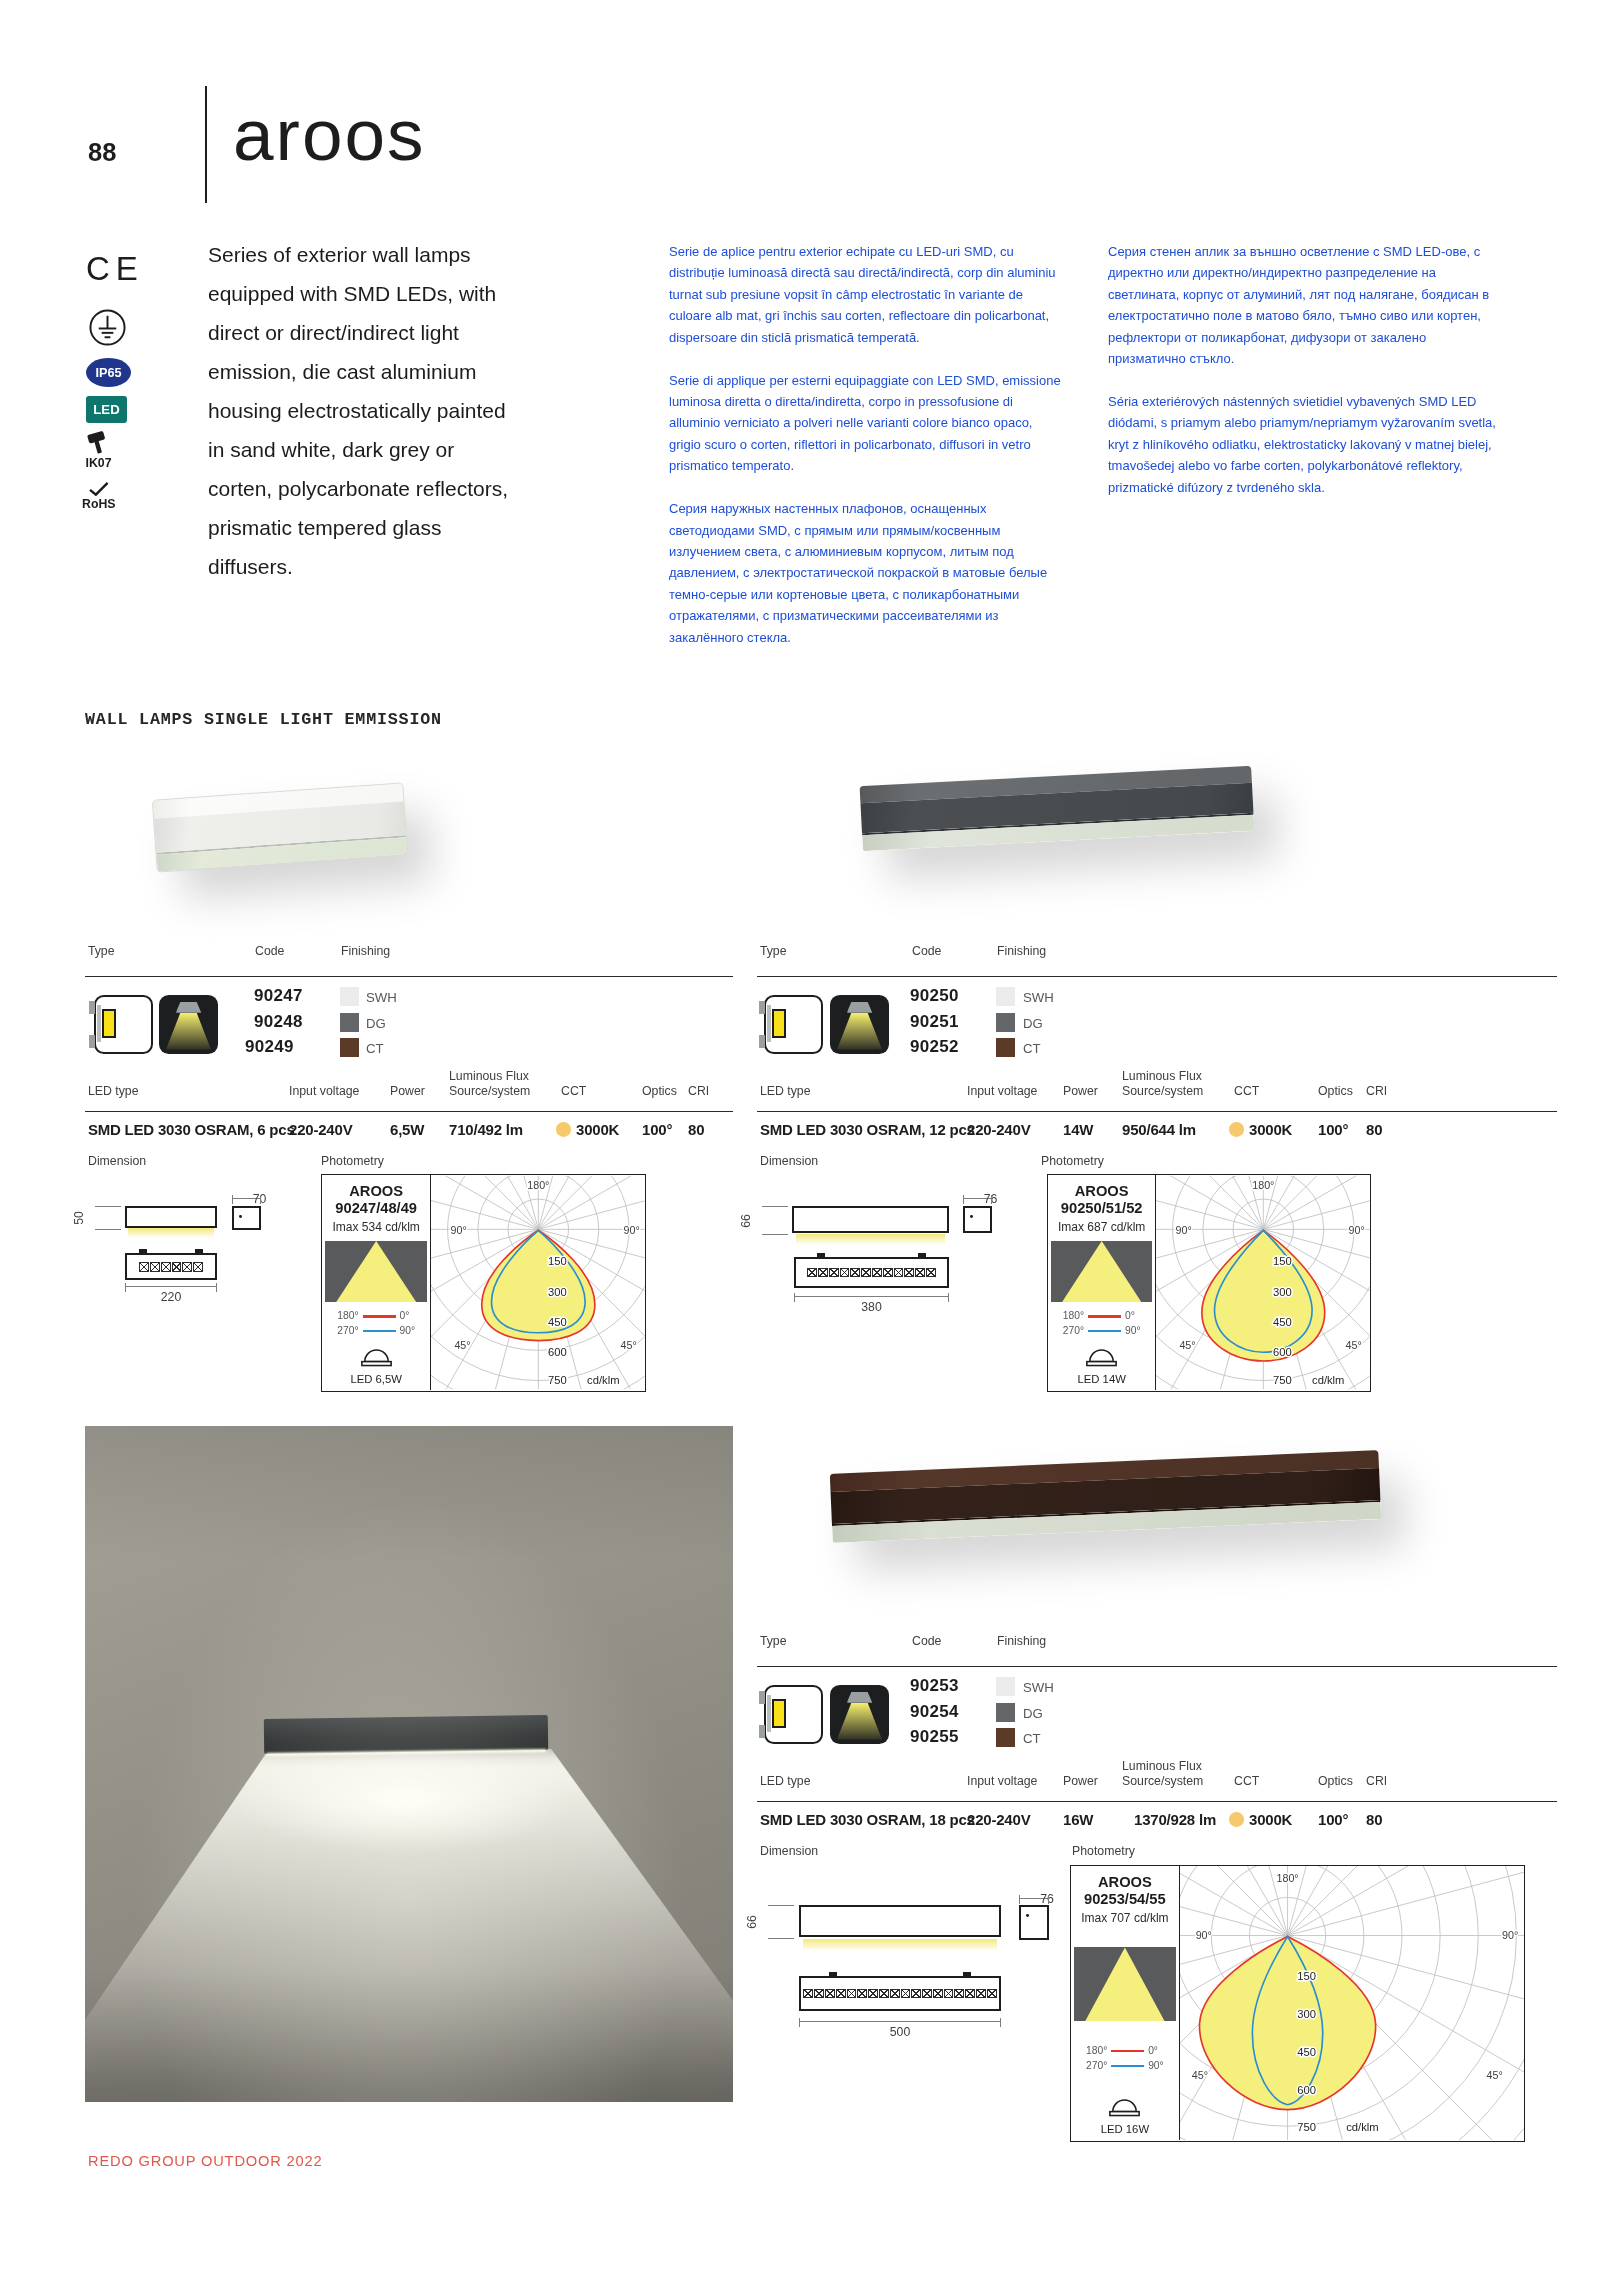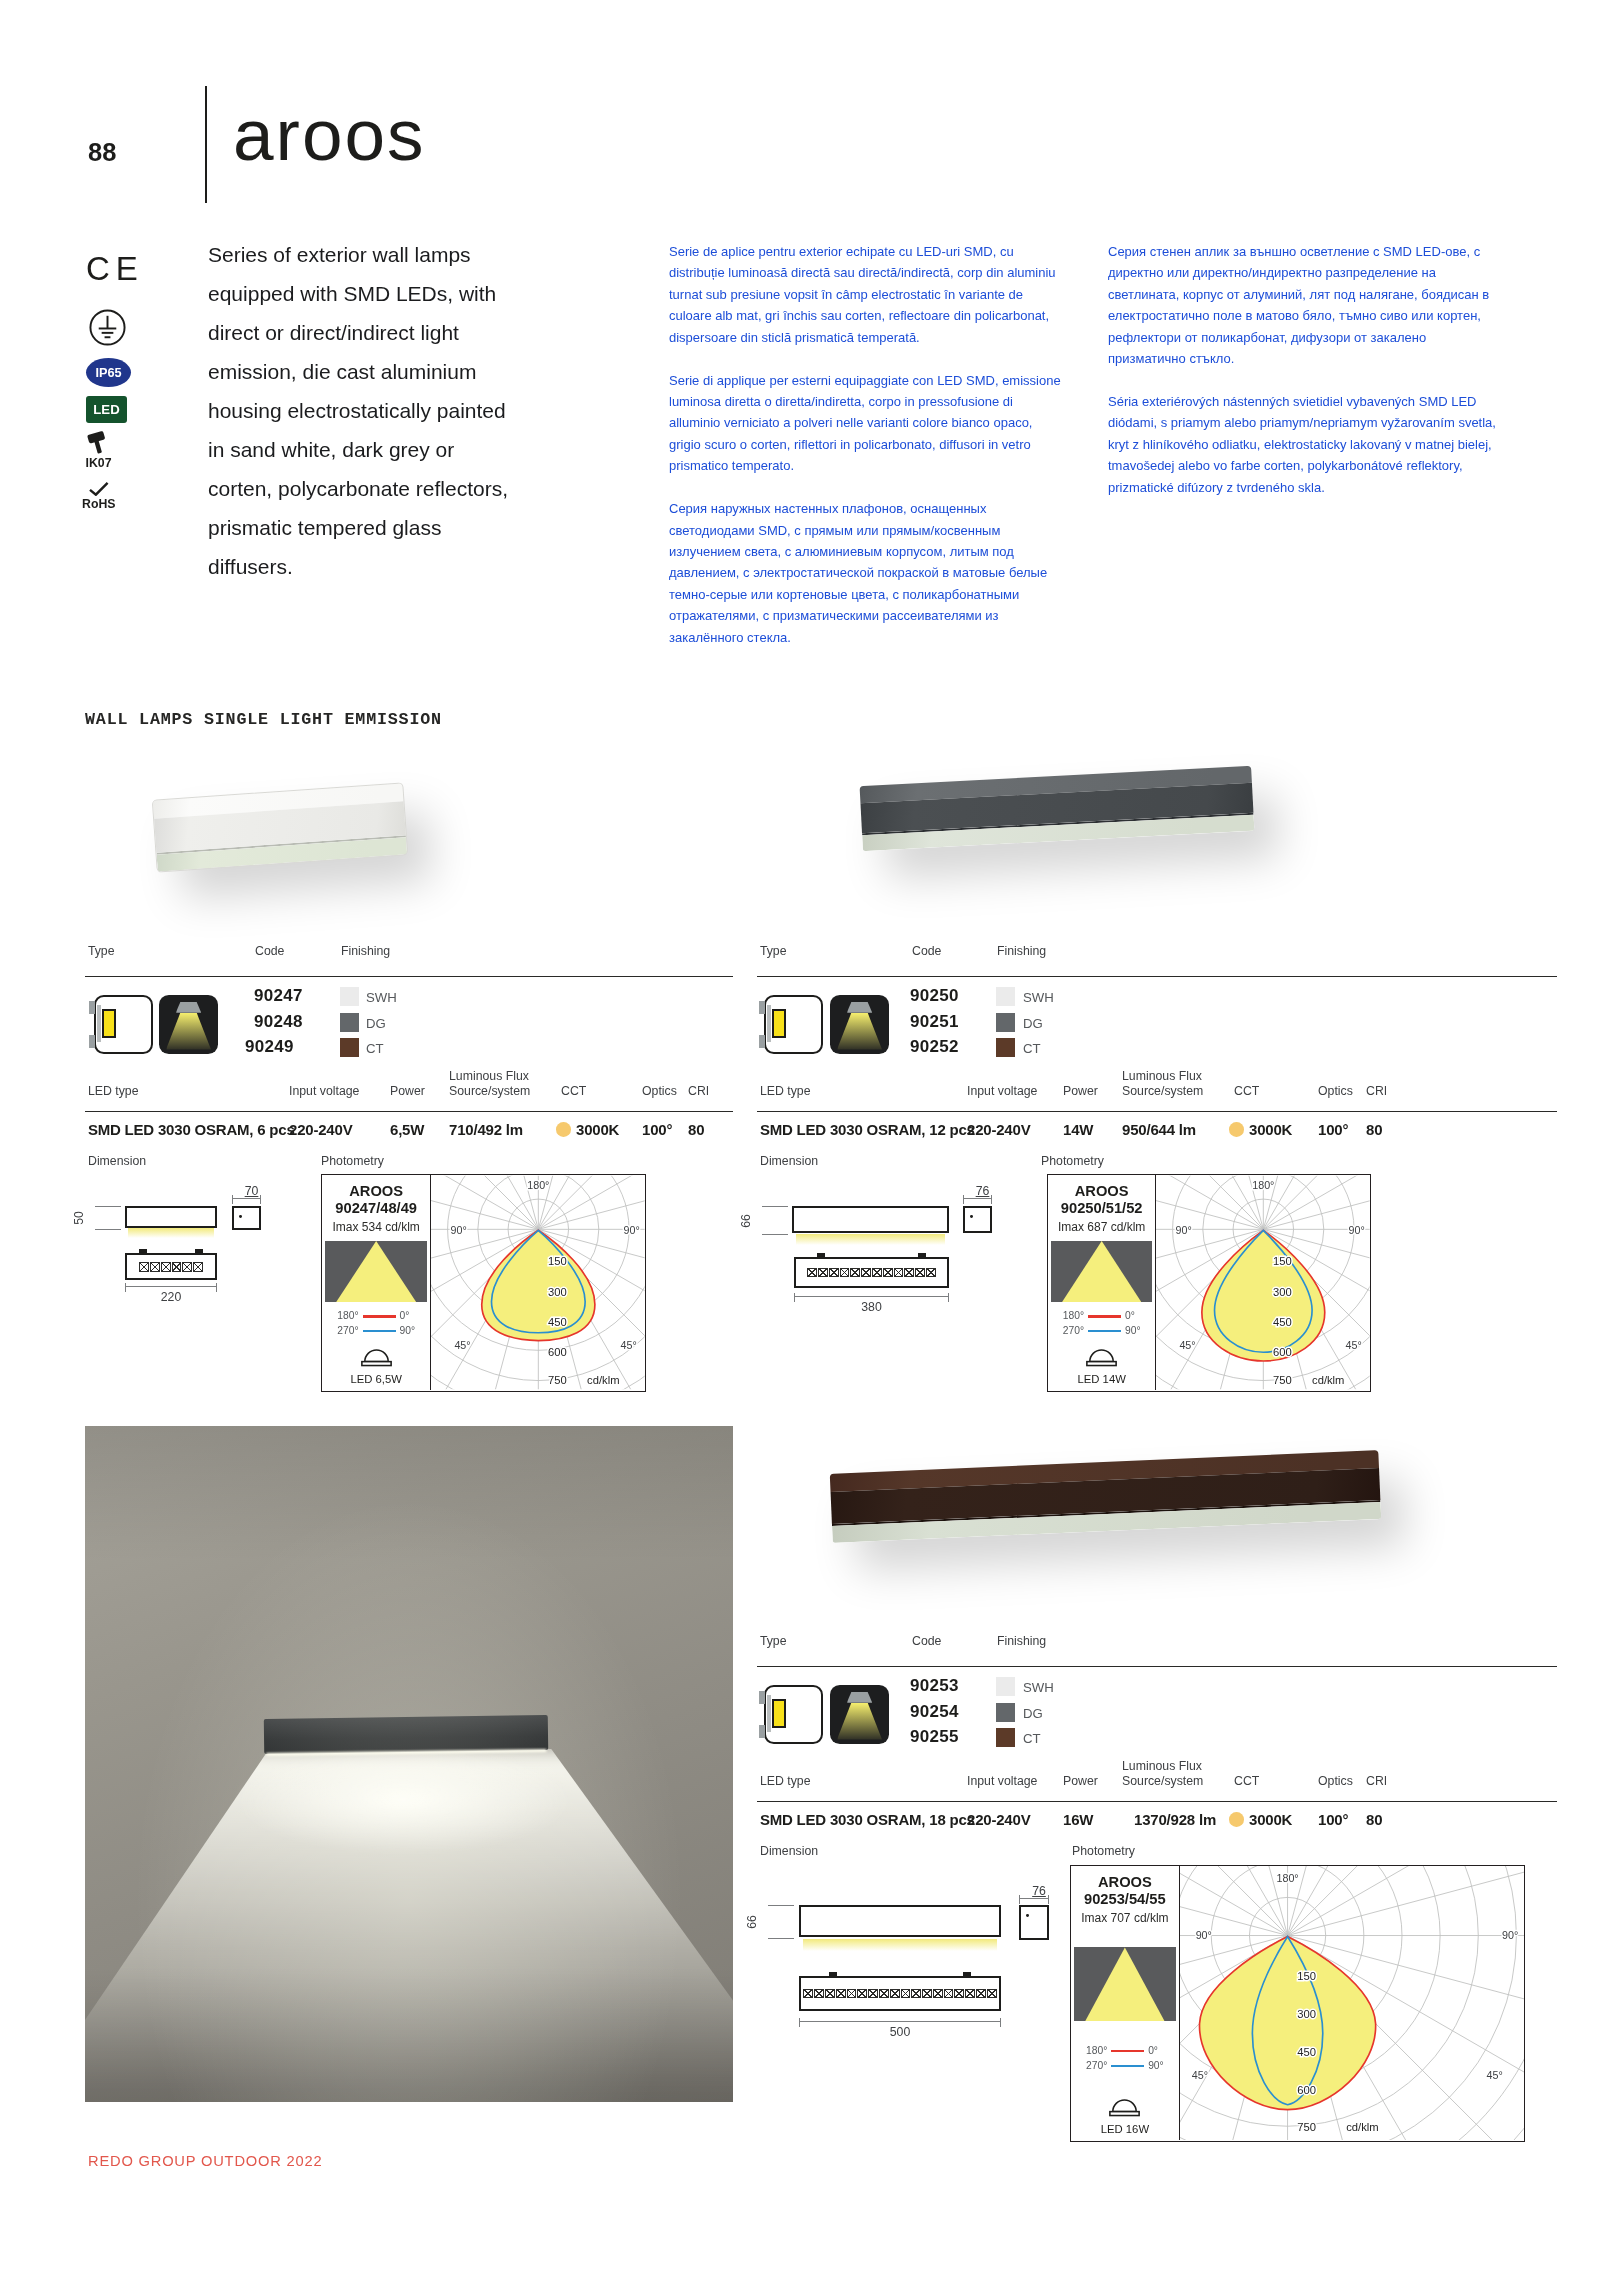--- a/index.html
+++ b/index.html
@@ -57,21 +57,21 @@
   .bv::before,.bv::after{content:'';position:absolute;top:-5.9px;width:7.8px;height:3.9px;background:#1d1d1b;}
   .bv::before{left:14%;} .bv::after{right:14%;}
   .xrow{display:flex;gap:1px;}
   .xrow i{width:9.8px;height:9.8px;border:1px solid #2c2c2a;box-sizing:border-box;
      background:linear-gradient(45deg,transparent 44%,#2c2c2a 44% 56%,transparent 56%),
                 linear-gradient(135deg,transparent 44%,#2c2c2a 44% 56%,transparent 56%);}
   .hdim{border-top:1px solid #7c7e80;text-align:center;}
   .hdim::before,.hdim::after{content:'';position:absolute;top:-3.9px;width:1px;height:8.8px;background:#7c7e80;}
   .hdim::before{left:0;} .hdim::after{right:0;}
   .hdim span{font-size:12.3px;color:#3e4043;display:inline-block;margin-top:2px;}
-  .hdim.up span{position:absolute;top:-19.6px;left:50%;transform:translateX(-50%);margin:5px;text-decoration:underline;}
+  .hdim.up span{position:absolute;top:-19.6px;left:50%;transform:translateX(-50%);margin:13px;}
   .dv{border:2px solid #1d1d1b;box-sizing:border-box;position:absolute;background:#fff;}
   .dv::after{content:'';position:absolute;left:4.9px;top:6.9px;width:2.9px;height:2.9px;background:#1d1d1b;border-radius:50%;}
   
   .pp{border:1.5px solid #231f20;display:flex;background:#fff;box-sizing:border-box;}
   .pp .info{display:flex;flex-direction:column;align-items:center;padding:7.8px 2.9px 5.9px 2.9px;box-sizing:border-box;justify-content:space-between;}
   .pmodel{font-size:14.7px;font-weight:700;line-height:17.6px;text-align:center;}
   .pimax{font-size:12px;color:#2c2c2a;margin-top:2px;}
   .tri-box{width:100%;height:61px;background:#595a5c;position:relative;overflow:hidden;}
   .tri{position:absolute;left:11%;right:11%;top:0;bottom:0;background:#f5ef7d;clip-path:polygon(50% 0,100% 100%,0 100%);}
   .leg{display:flex;align-items:center;gap:3.9px;font-size:10.3px;color:#55585b;line-height:14.7px;}
@@ -111,21 +111,21 @@
   <div class="abs" style="left:88px;top:308px;">
     <svg width="39" height="39" viewBox="0 0 40 40">
         <circle cx="20" cy="20" r="17.5" fill="none" stroke="#1d1d1b" stroke-width="2"></circle>
         <line x1="20" y1="8" x2="20" y2="21" stroke="#1d1d1b" stroke-width="2"></line>
         <line x1="11" y1="21" x2="29" y2="21" stroke="#1d1d1b" stroke-width="2"></line>
         <line x1="14" y1="25.5" x2="26" y2="25.5" stroke="#1d1d1b" stroke-width="2"></line>
         <line x1="17" y1="30" x2="23" y2="30" stroke="#1d1d1b" stroke-width="2"></line>
       </svg>
   </div>
   <div class="abs pill ipill" style="left: 86px; top: 358px; background: rgb(32, 54, 140);">IP65</div>
-  <div class="abs pill lpill" style="left: 86px; top: 396px; background: #14532d;">LED</div>
+  <div class="abs pill lpill" style="left: 86px; top: 396px; background: #0f766e;">LED</div>
   <div class="abs bicon" style="left:82px;top:431px;">
     <svg width="33" height="23.5" viewBox="0 0 34 24">
         <rect x="6" y="2" width="17" height="9" rx="2" transform="rotate(-16 14 6)" fill="#1d1d1b"></rect>
         <rect x="14" y="7" width="4.5" height="16" rx="1" transform="rotate(-16 16 15)" fill="#1d1d1b"></rect>
       </svg>
     <span>IK07</span>
   </div>
   <div class="abs bicon" style="left:82px;top:482px;">
     <svg width="21.6" height="13.7" viewBox="0 0 22 14">
         <path d="M2,8 L8,13 L20,1" stroke="#1d1d1b" stroke-width="2.5" fill="none"></path>

